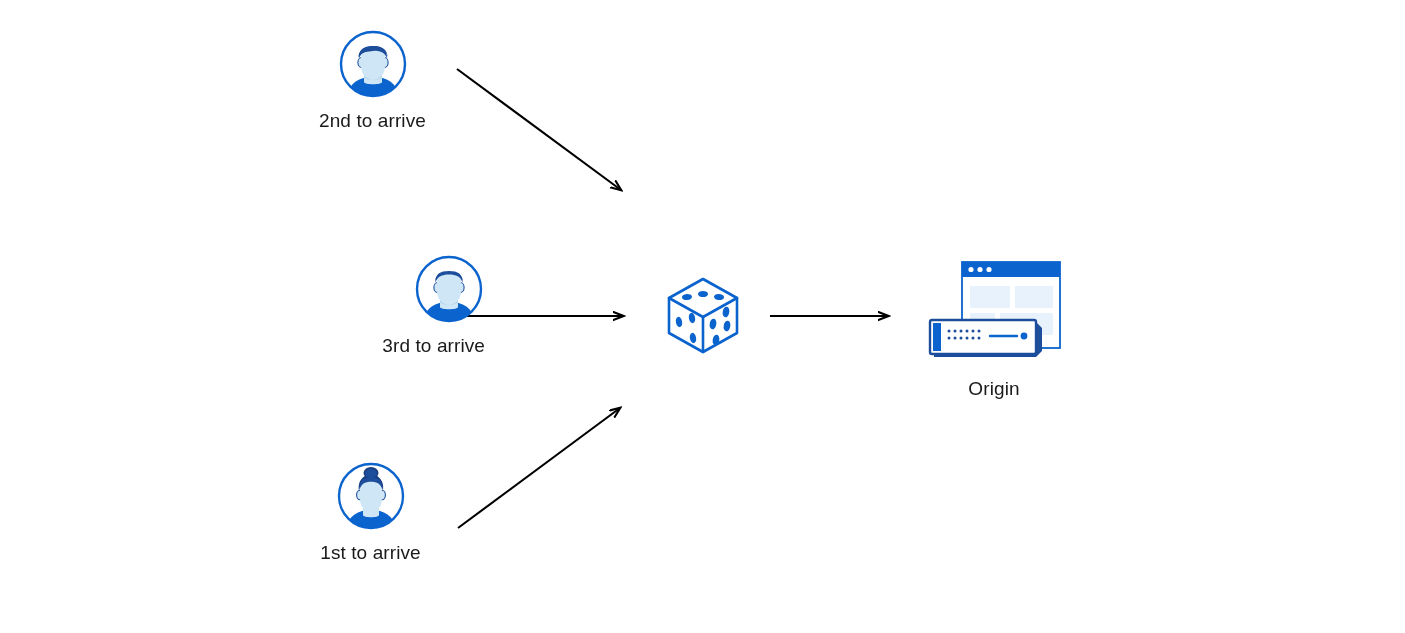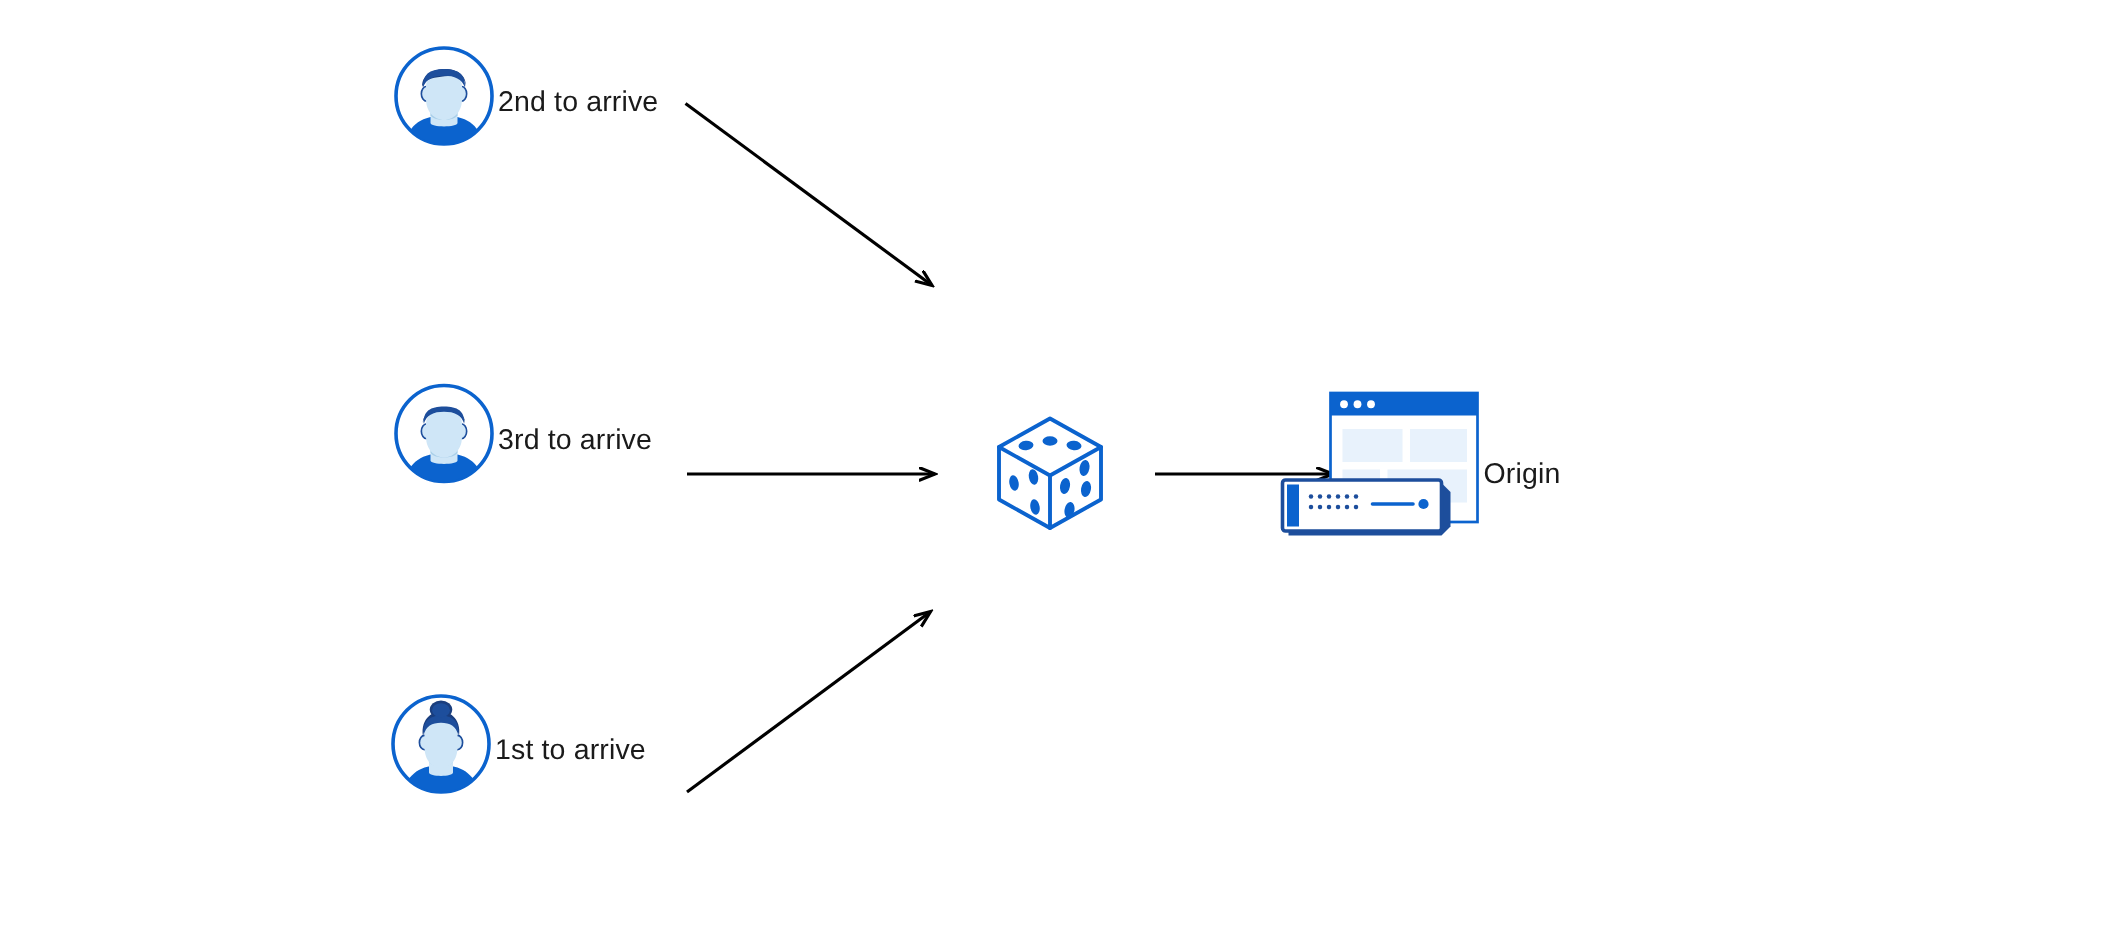--- a/index.html
+++ b/index.html
@@ -13,21 +13,21 @@
   #canvas {
     position: relative;
     width: 1405px;
     height: 633px;
     background: #ffffff;
     overflow: hidden;
   }
   .node {
     position: absolute;
     display: flex;
-    flex-direction: row;
+    flex-direction: column;
     align-items: center;
   }
   .node-label {
     margin-top: 10px;
     font-size: 19px;
     color: #1a1a1a;
     font-family: "Liberation Sans", sans-serif;
     white-space: nowrap;
     letter-spacing: 0.1px;
   }
@@ -81,21 +81,21 @@
           <ellipse cx="47.5" cy="34.5" rx="3.6" ry="5" fill="#cfe6f7" stroke="#1d4e9c" stroke-width="1.1"></ellipse>
           <path d="M24,29 C24,18 48,18 48,29 L48,38 C48,48 41,52 36,52 C31,52 24,48 24,38 Z" fill="#cfe6f7"></path>
           <path d="M21.5,30 C20,15 52,13 50.5,30 C50,24 47,21 43,22 C38,23 30,23 26,25 C23.5,26 22,27.5 21.5,30 Z" fill="#1a3e7e"></path>
           <path d="M22,30.5 C21.5,22 26,18 36,18 C46,18 50.5,22 50,30.5 C48,24.5 43,22.5 36,22.5 C29,22.5 24,24.5 22,30.5 Z" fill="#1d4e9c"></path>
         </g>
       </svg>
     </div>
     <div class="node-label">2nd to arrive</div>
   </div>
 
-  <div class="node" style="left:260px; top:253px; width:225px;">
+  <div class="node" style="left:260px; top:253px; width:225px;align-items:flex-end;">
     <div class="avatar-wrap">
       <svg viewBox="0 0 72 72" width="72" height="72">
         <clipPath id="clipB">
             <circle cx="36" cy="36" r="32"></circle>
           </clipPath>
         <circle cx="36" cy="36" r="32" fill="#ffffff" stroke="#0b63ce" stroke-width="2.4"></circle>
         <g clip-path="url(#clipB)">
           <path d="M10,72 C10,56 21,49 36,49 C51,49 62,56 62,72 Z" fill="#0b63ce"></path>
           <path d="M27,44 L45,44 L45,54 C45,57 27,57 27,54 Z" fill="#cfe6f7"></path>
           <path d="M27,49 C30,53 42,53 45,49 L45,44 L27,44 Z" fill="#a9cfe9"></path>
@@ -155,21 +155,21 @@
           <ellipse cx="68" cy="42" rx="3.3" ry="5.4" transform="rotate(10 68 42)"></ellipse>
           <ellipse cx="55" cy="54" rx="3.3" ry="5.4" transform="rotate(10 55 54)"></ellipse>
           <ellipse cx="69" cy="56" rx="3.3" ry="5.4" transform="rotate(10 69 56)"></ellipse>
           <ellipse cx="58" cy="70" rx="3.3" ry="5.4" transform="rotate(10 58 70)"></ellipse>
           <ellipse cx="70" cy="39" rx="0" ry="0"></ellipse>
         </g>
       </svg>
     </div>
   </div>
 
-  <div class="node" style="left:849px; top:256px; width:140px;">
+  <div class="node" style="left:924px; top:256px; width:140px;">
     <div class="origin-wrap">
       <svg viewBox="0 0 140 110" width="140" height="110">
 
         <g>
           <rect x="38" y="6" width="98" height="86" fill="#ffffff" stroke="#0b63ce" stroke-width="1.8"></rect>
           <rect x="38" y="6" width="98" height="15" fill="#0b63ce"></rect>
           <circle cx="47" cy="13.5" r="2.6" fill="#ffffff"></circle>
           <circle cx="56" cy="13.5" r="2.6" fill="#ffffff"></circle>
           <circle cx="65" cy="13.5" r="2.6" fill="#ffffff"></circle>
           <rect x="46" y="30" width="40" height="22" fill="#e8f2fc"></rect>

